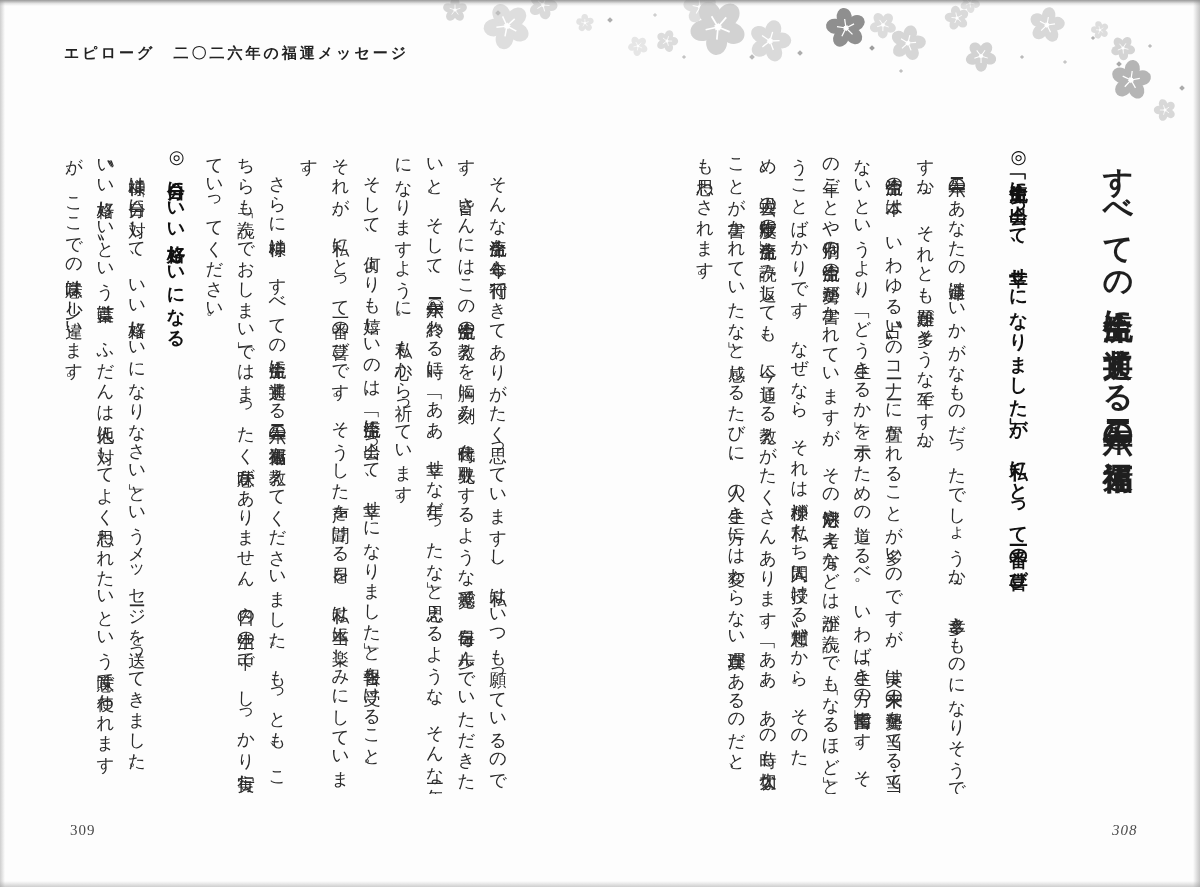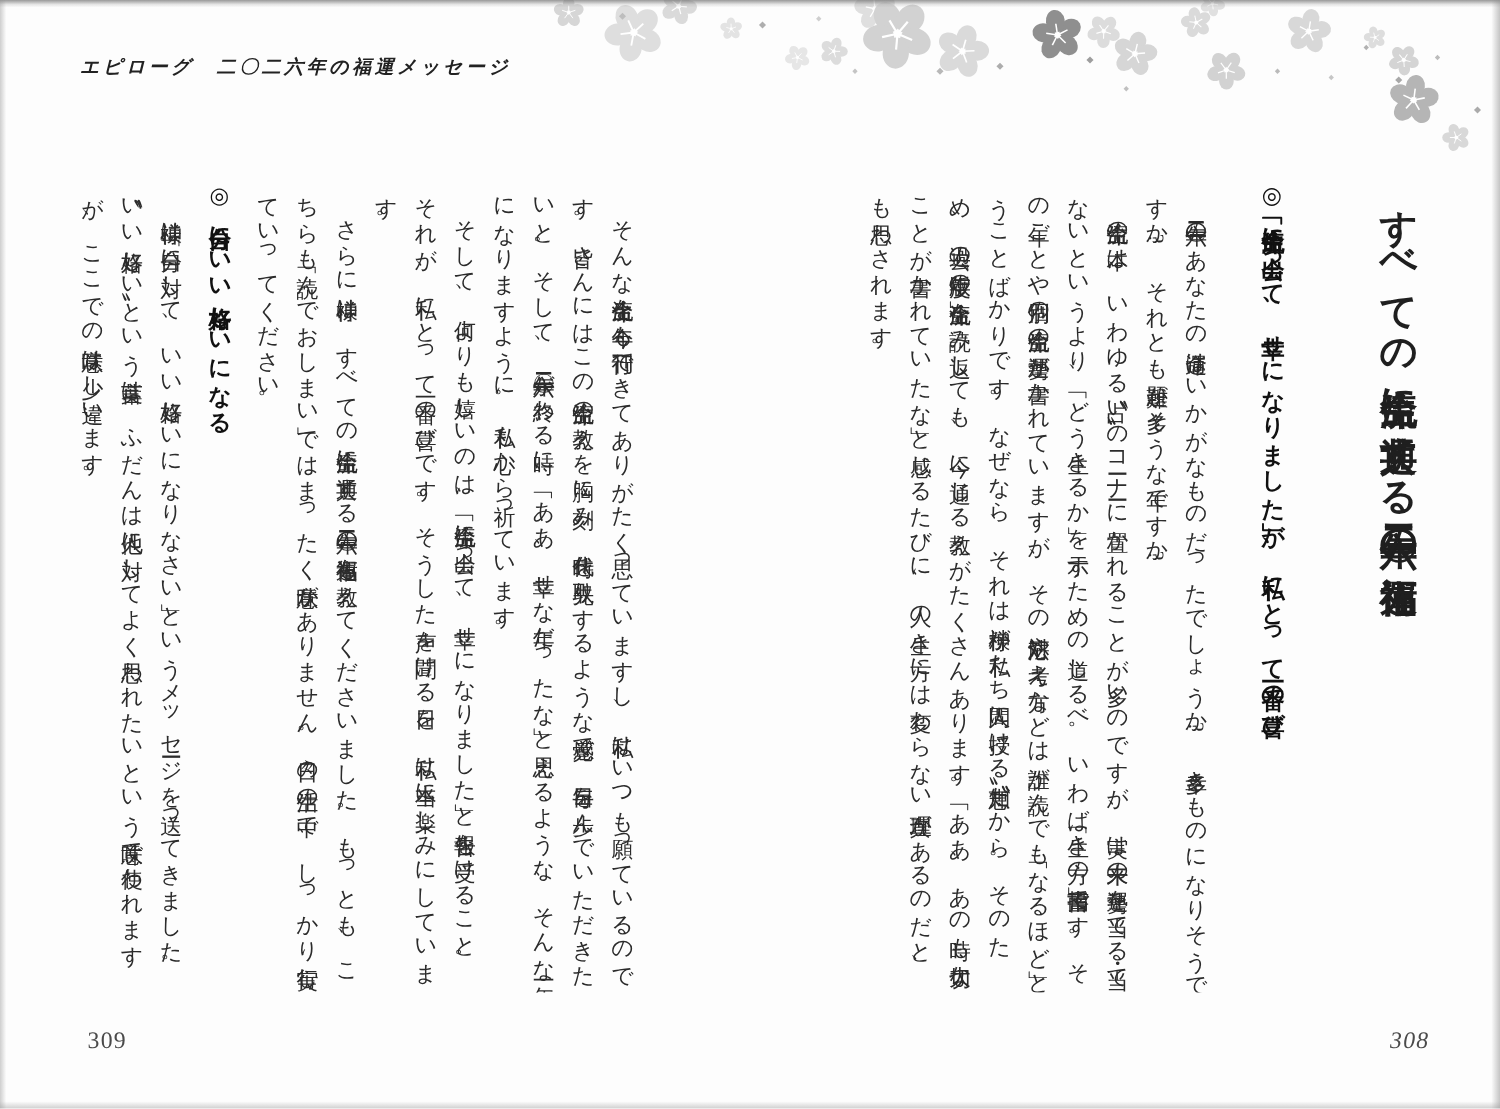--- a/index.html
+++ b/index.html
@@ -20,21 +20,21 @@
   .edge-right{right:0;top:0;width:7px;height:887px;
     background:linear-gradient(to left,rgba(140,140,140,.5),rgba(200,200,200,0));}
   .edge-bottom{left:0;bottom:0;width:1200px;height:6px;
     background:linear-gradient(to top,rgba(150,150,150,.45),rgba(210,210,210,0));}
 
   #blossom-band{position:absolute;left:0;top:0;width:1200px;height:140px;}
 
   .running-head{
     position:absolute;left:64px;top:44px;
     font-size:15px;letter-spacing:3px;color:#222;
-    font-weight:600;white-space:nowrap;font-style:italic;
+    font-weight:600;white-space:nowrap;
   }
 
   .vpage{
     position:absolute;top:146px;height:648px;
     writing-mode:vertical-rl;text-orientation:mixed;
     overflow:hidden;
   }
   #page-right-col{left:656px;width:508px;}
   #page-left-col{left:50px;width:463px;}
 
@@ -54,21 +54,21 @@
   .vpage p{
     margin:0;
     font-size:17.5px;
     line-height:31.5px;
     letter-spacing:.5px;
     text-indent:1em;
     color:#2b2b2b;
   }
   .folio{
     position:absolute;top:822px;
-    font-size:19px;color:#4a4a4a;letter-spacing:1px;
+    font-size:15px;color:#4a4a4a;letter-spacing:1px;
     font-family:"Liberation Serif","DejaVu Serif",serif;
   }
   #folio-left{left:70px;}
   #folio-right{left:1112px;font-style:italic;}
 </style>
 </head>
 <body>
 
 <div id="stage">
 

